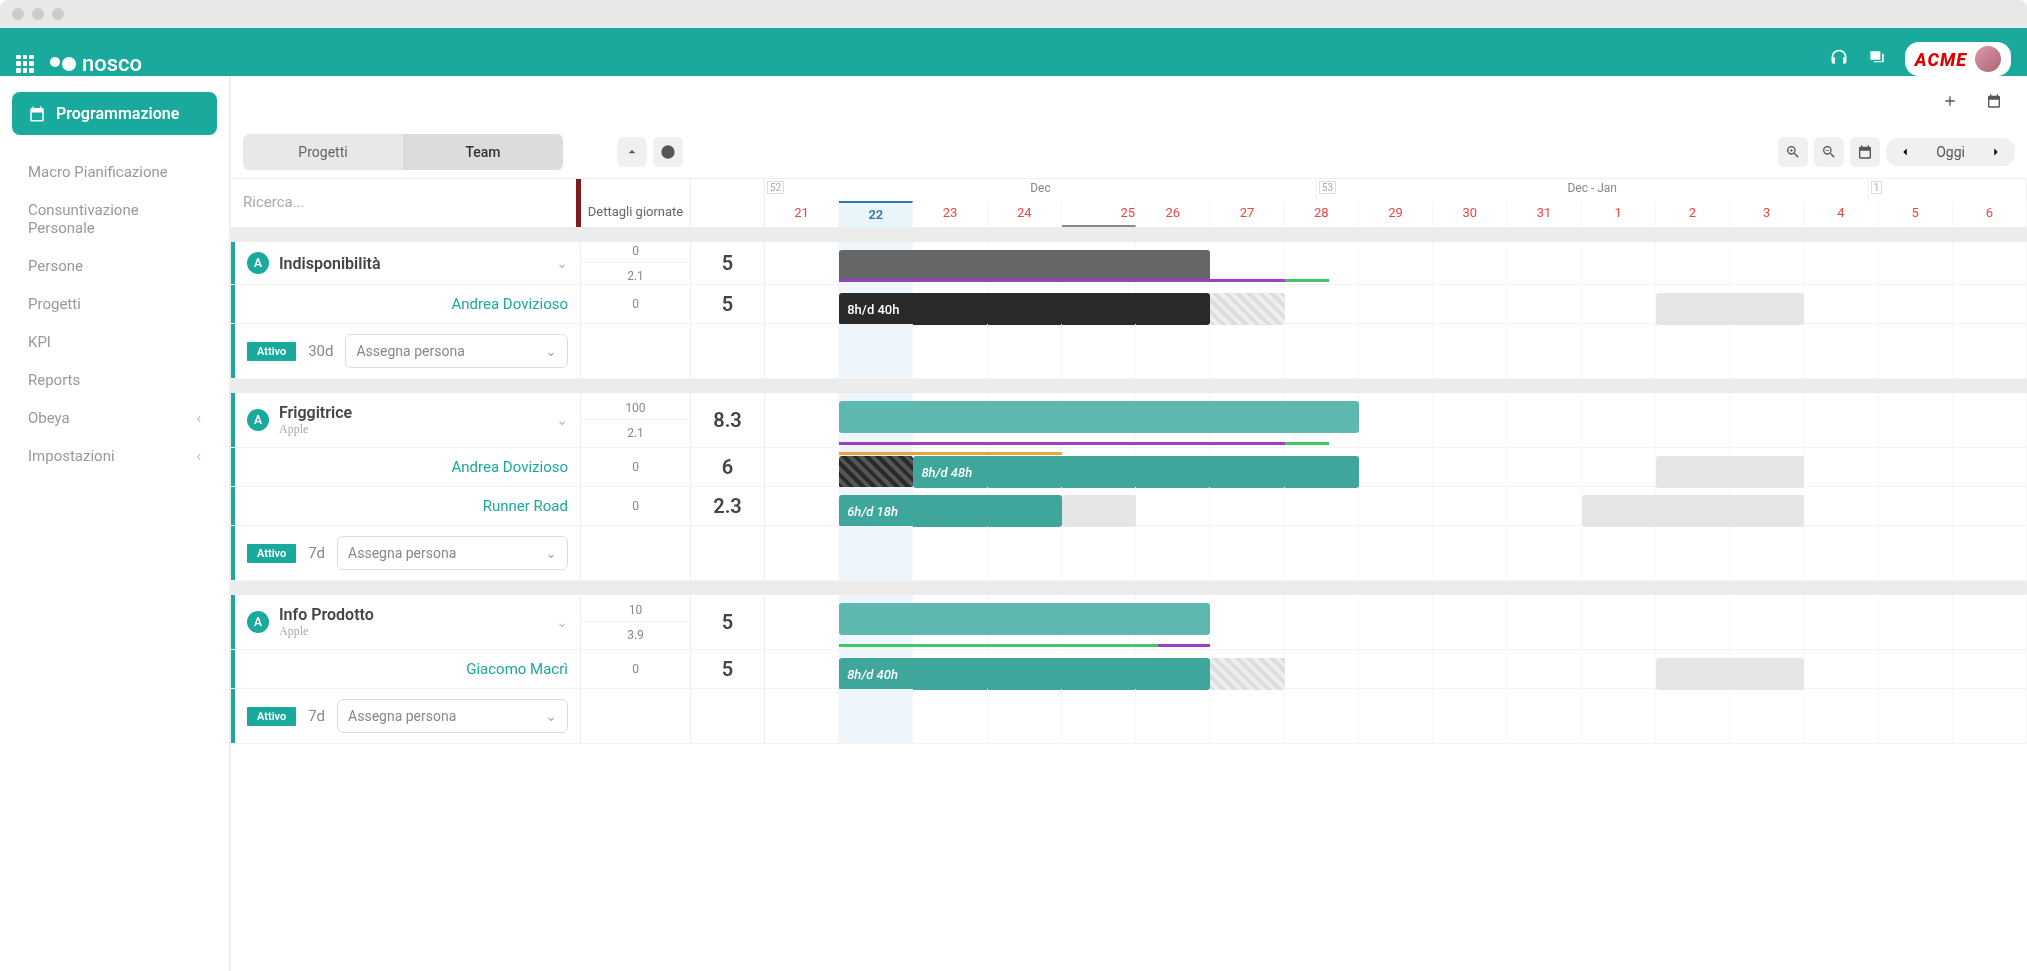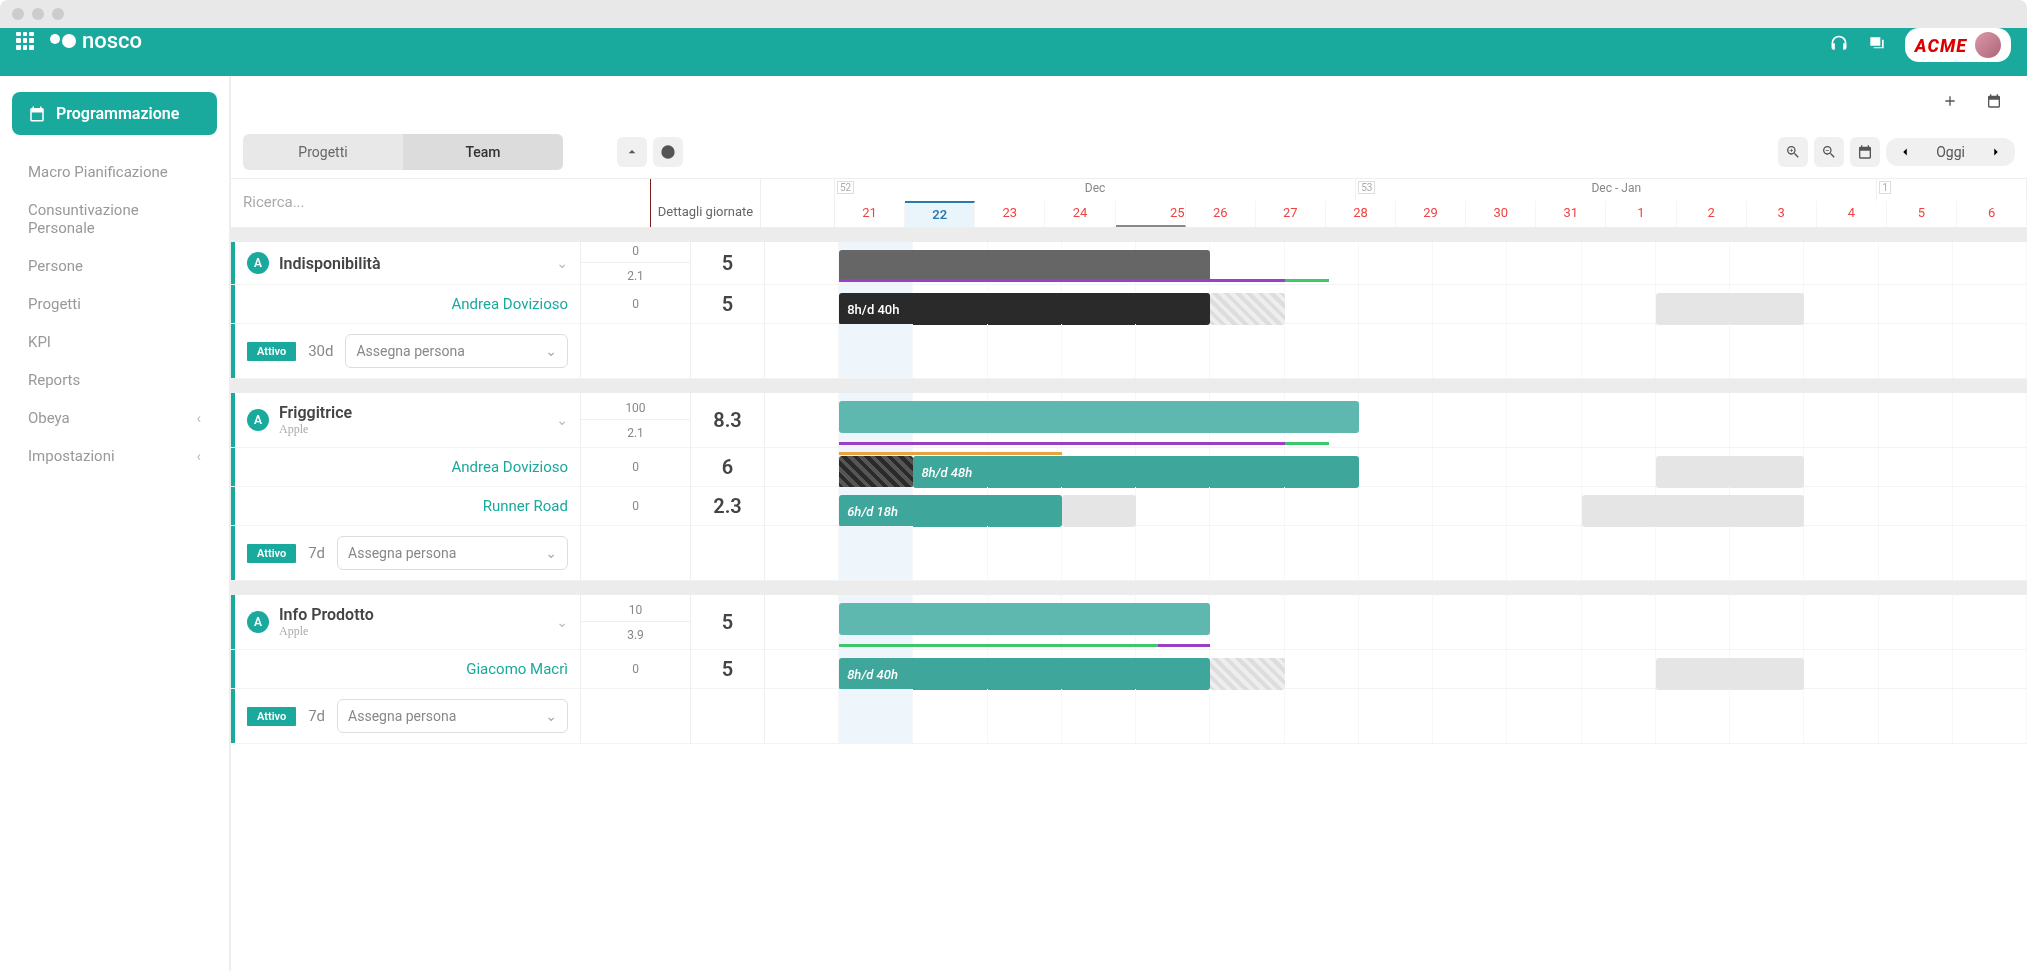--- a/index.html
+++ b/index.html
@@ -1,21 +1,21 @@
 <!DOCTYPE html>
 <html><head>
 <meta charset="utf-8">
 <style>
 * { box-sizing: border-box; margin: 0; padding: 0; font-family: -apple-system, BlinkMacSystemFont, "Segoe UI", Roboto, sans-serif; }
 body { background: #fff; font-size: 14px; color: #333; }
 
 .window-chrome { height: 28px; background: #e8e8e8; display: flex; align-items: center; padding: 0 12px; gap: 8px; border-radius: 8px 8px 0 0; }
 .chrome-dot { width: 12px; height: 12px; border-radius: 50%; background: #ccc; }
 
-.topbar { background: #1aa99d; height: 48px; display: flex; align-items: flex-start; padding: 0 16px; color: #fff; }
+.topbar { background: #1aa99d; height: 48px; display: flex; align-items: flex-end; padding: 0 16px; color: #fff; }
 .topbar-left { display: flex; align-items: center; gap: 16px; }
 .app-grid-icon { width: 18px; height: 18px; display: grid; grid-template-columns: repeat(3,1fr); gap: 2px; }
 .app-grid-icon span { background: #fff; border-radius: 1px; }
 .logo { display: flex; align-items: center; gap: 6px; font-size: 22px; font-weight: 500; }
 .logo-mark { display: flex; gap: 2px; }
 .logo-dot { width: 10px; height: 10px; border-radius: 50%; background: #fff; }
 .logo-dot.big { width: 14px; height: 14px; }
 .topbar-right { margin-left: auto; display: flex; align-items: center; gap: 18px; }
 .topbar-icon svg { width: 20px; height: 20px; fill: #fff; }
 .brand-badge { background: #fff; border-radius: 14px; padding: 4px 10px; display: flex; align-items: center; gap: 8px; }
@@ -38,21 +38,21 @@
 .seg { display: flex; background: #e8e8e8; border-radius: 6px; overflow: hidden; width: 320px; }
 .seg-item { flex: 1; text-align: center; padding: 10px; color: #666; cursor: pointer; }
 .seg-item.active { background: #dcdcdc; color: #333; font-weight: 500; }
 .ctrl-spacer { flex: 1; }
 .btn-group { display: flex; gap: 6px; align-items: center; }
 .today-group { display: flex; background: #f0f0f0; border-radius: 12px; overflow: hidden; }
 .today-seg { padding: 6px 12px; color: #555; cursor: pointer; display: flex; align-items: center; }
 
 .content { flex: 1; overflow: auto; position: relative; }
 .grid-head { display: flex; border-bottom: 1px solid #eee; position: sticky; top: 0; background: #fff; z-index: 5; }
-.leftcol { width: 420px; flex-shrink: 0; border-right: 1px solid #7f1d1d; }
+.leftcol { width: 350px; flex-shrink: 0; border-right: 5px solid #7f1d1d; }
 .leftcol .search { padding: 14px 12px; color: #aaa; font-size: 15px; }
 .detcol { width: 110px; flex-shrink: 0; border-right: 1px solid #eee; text-align: center; padding: 8px 4px; font-size: 13px; color: #666; display: flex; align-items: flex-end; justify-content: center; }
 .sumcol { width: 74px; flex-shrink: 0; border-right: 1px solid #eee; }
 .timeline-head { flex: 1; display: flex; flex-direction: column; }
 .month-row { display: flex; height: 22px; font-size: 12px; color: #888; }
 .month-cell { border-right: 1px solid #f0f0f0; text-align: center; padding-top: 2px; position: relative; }
 .week-tag { position: absolute; left: 2px; top: 2px; font-size: 10px; color: #aaa; border: 1px solid #ddd; padding: 0 2px; }
 .days-row { display: flex; height: 26px; }
 .day-cell { flex: 1; min-width: 53px; text-align: center; font-size: 13px; color: #ef4444; border-right: 1px solid #f5f5f5; padding-top: 4px; }
 .day-cell.today { color: #2a7ab0; font-weight: 600; border-top: 2px solid #2a7ab0; background: #eaf4fb; }

